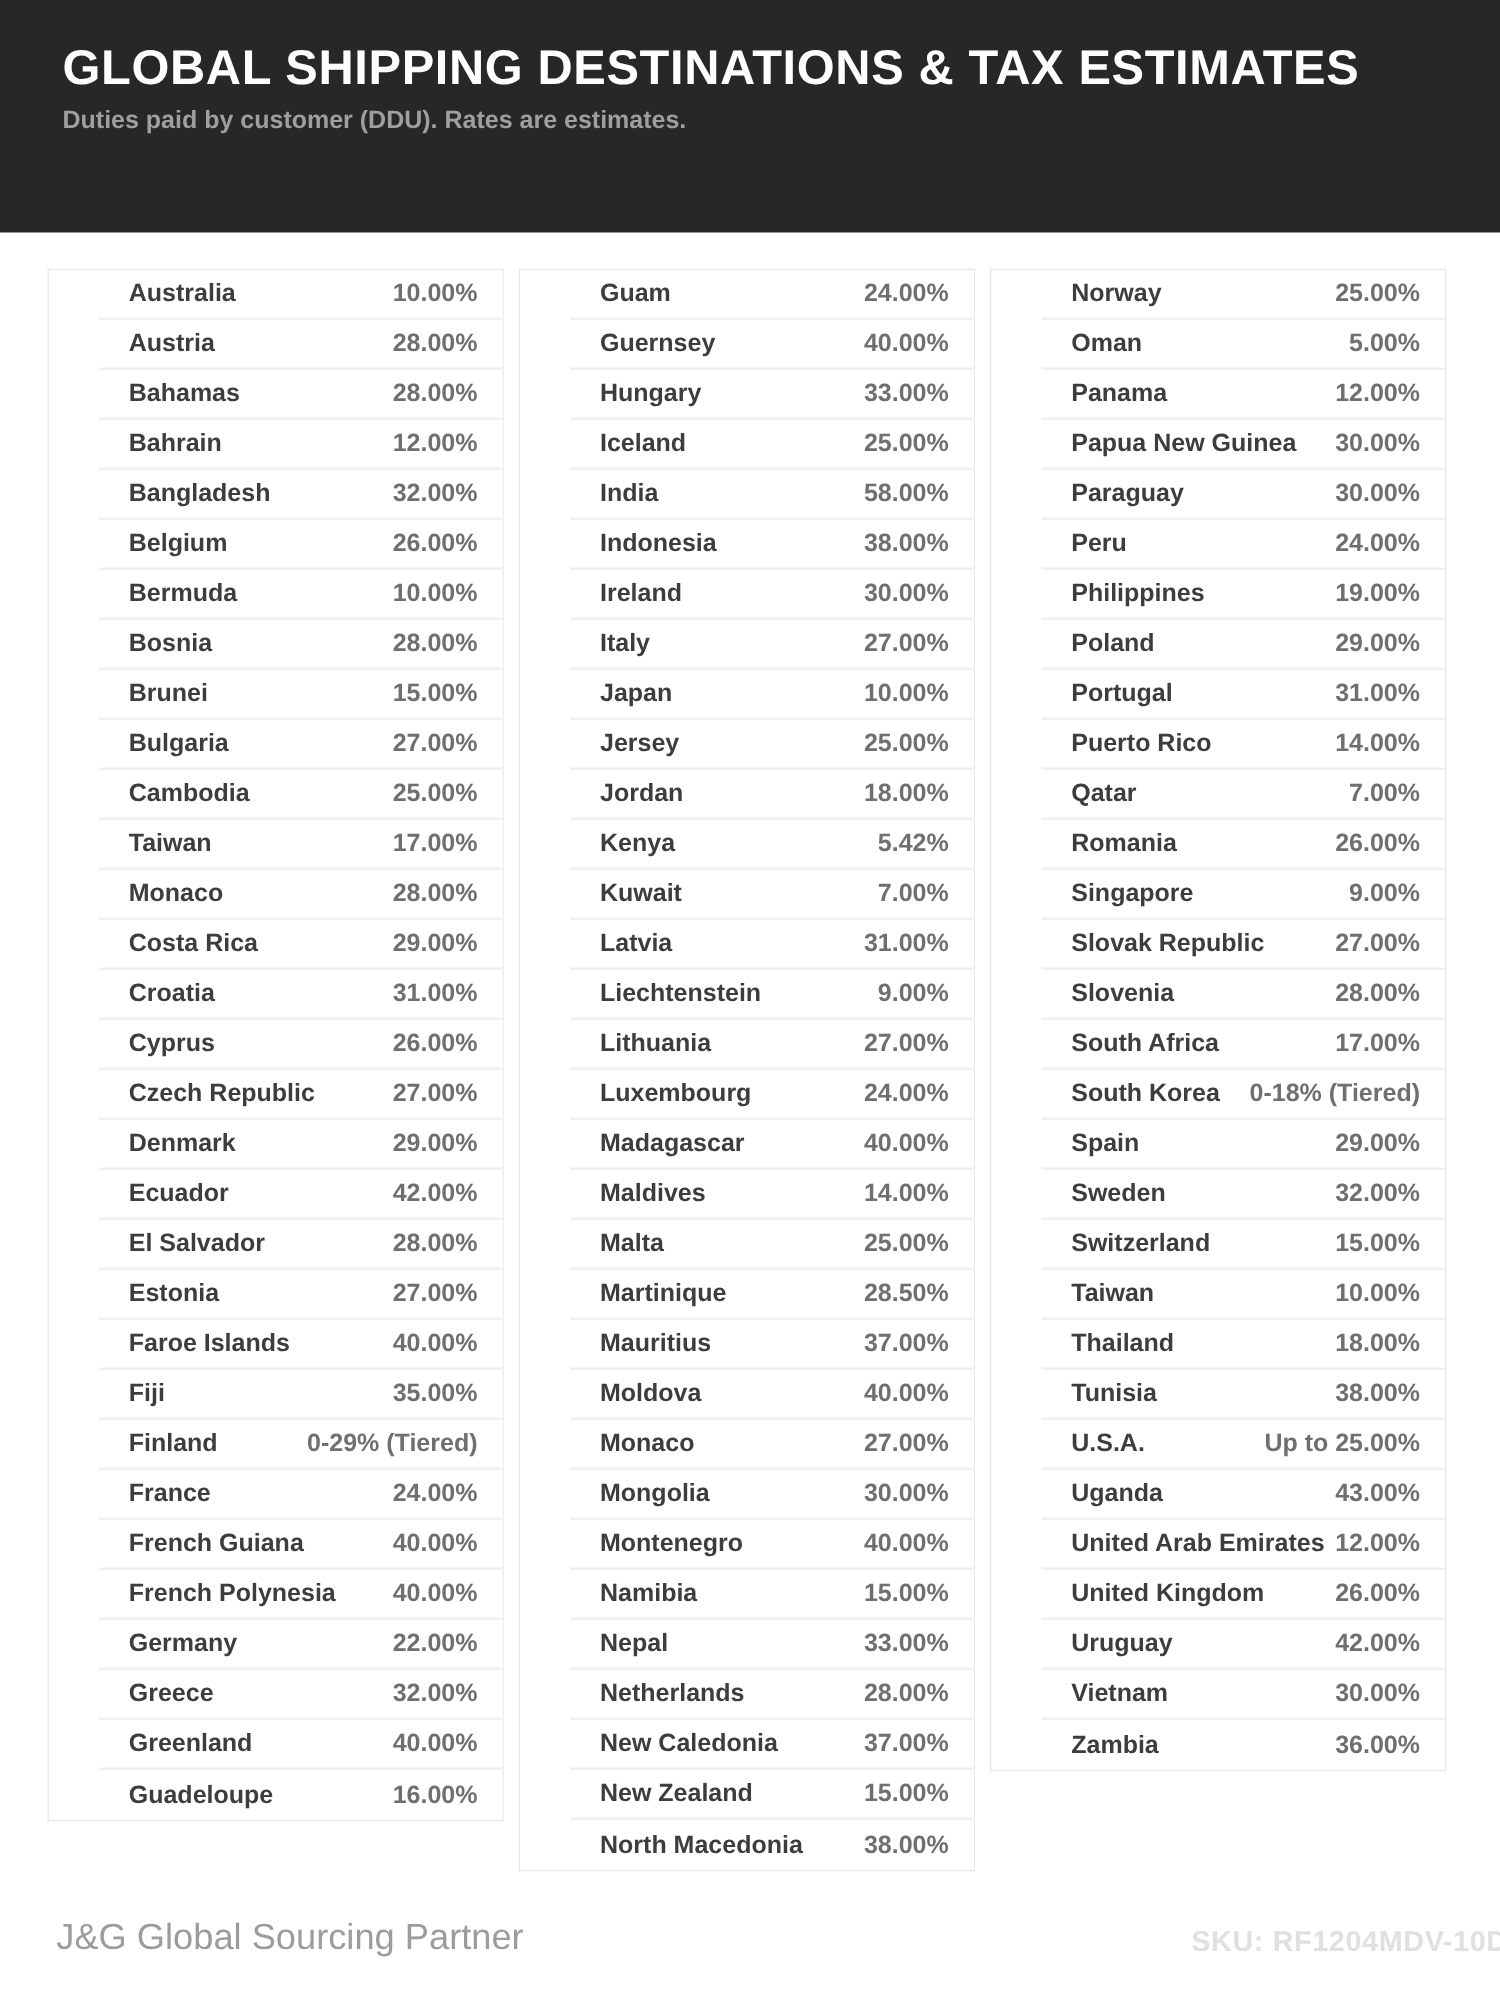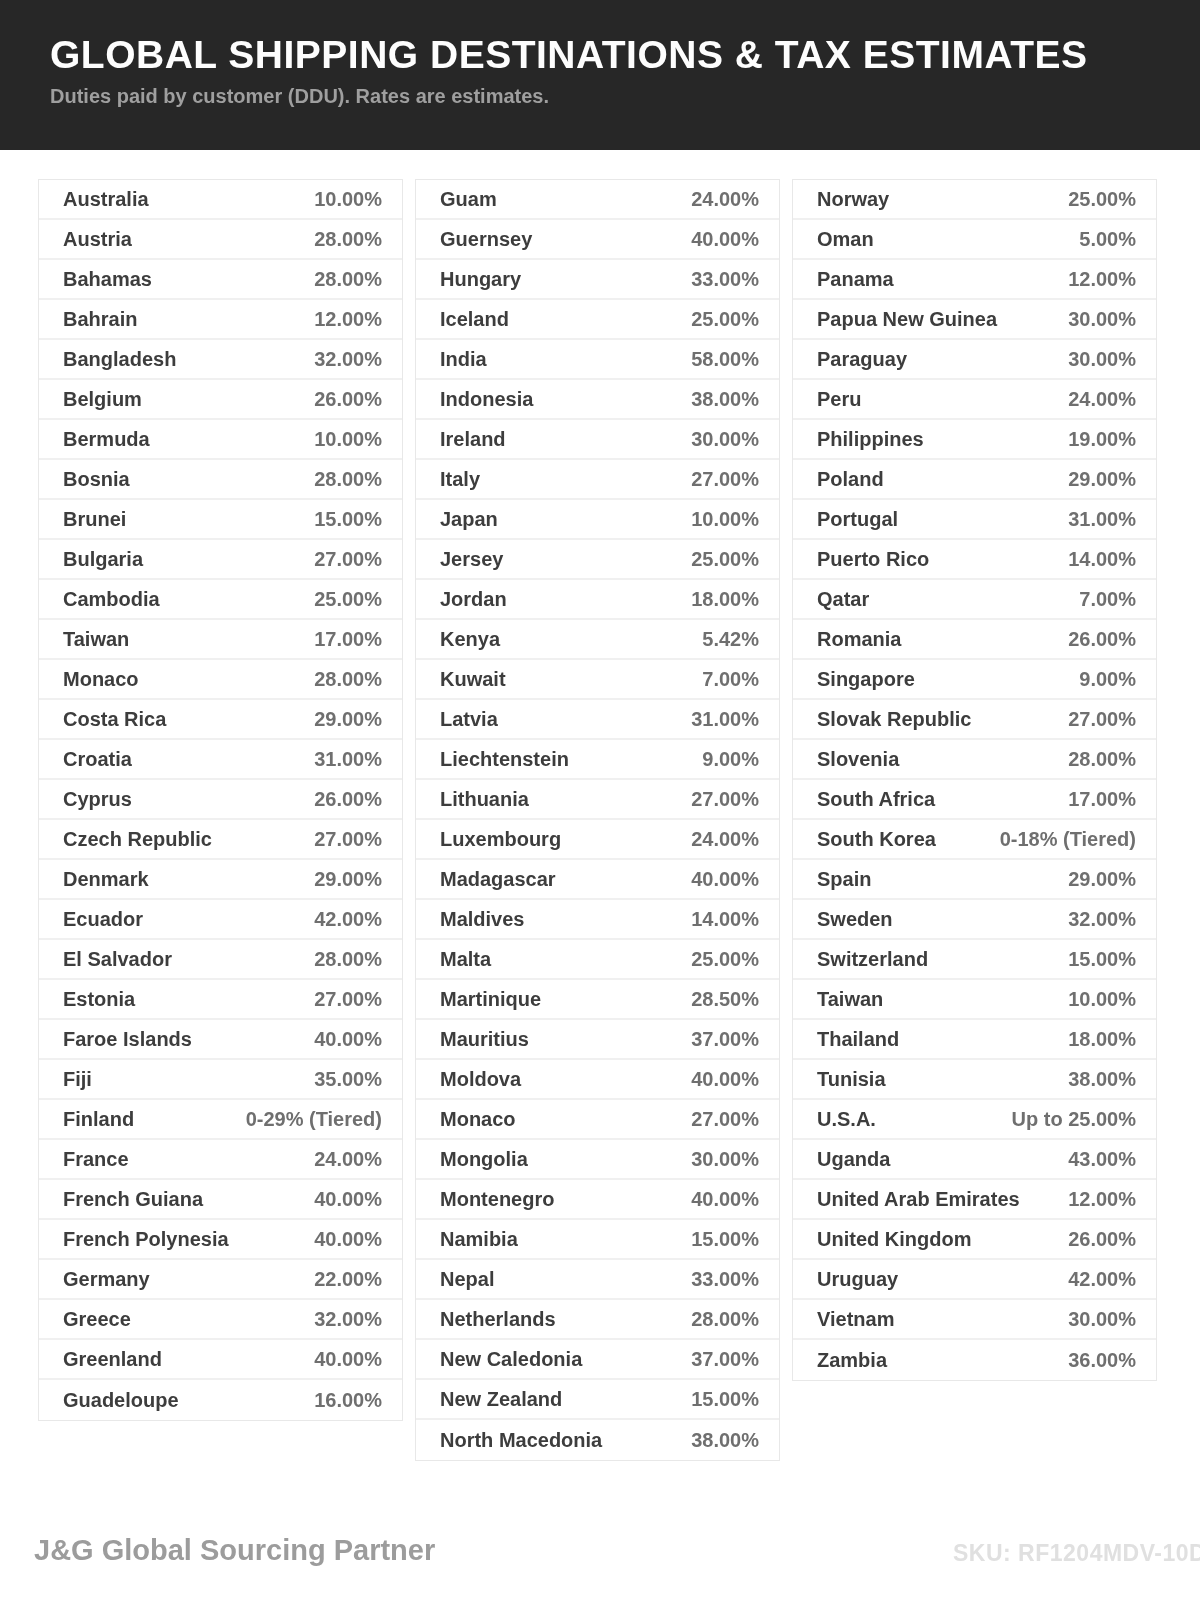--- a/index.html
+++ b/index.html
@@ -7,21 +7,21 @@
     width: 1200px; height: 1600px;
     background: #ffffff;
     font-family: "Liberation Sans", sans-serif;
     overflow: hidden;
     position: relative;
   }
   .page { width: 1200px; height: 1600px; position: relative; background: #ffffff; }
 
   
   .banner {
-    width: 1200px; height: 150px;
+    width: 1200px; height: 186px;
     background: #272727;
     box-sizing: border-box;
     padding: 33px 40px 0 50px;
   }
   .banner .title {
     color: #fdfdfd;
     font-size: 39px;
     font-weight: 700;
     letter-spacing: 0.5px;
     line-height: 1.15;
@@ -40,20 +40,21 @@
     margin: 29px 0 0 38px;
     display: flex;
     gap: 12px;
     align-items: flex-start;
   }
   .col {
     width: 365px;
     box-sizing: border-box;
     border: 1px solid #e8e8e8;
     background: #ffffff;
+    padding-left: 40px;
   }
   .row {
     box-sizing: border-box;
     height: 40px;
     border-bottom: 2px solid #f0f0f0;
     display: flex;
     align-items: center;
     justify-content: space-between;
     padding: 0 20px 0 24px;
     background: #ffffff;
@@ -69,24 +70,24 @@
     color: #6f6f6f;
     font-size: 20px;
     font-weight: 700;
     white-space: nowrap;
     margin-left: 8px;
   }
 
   
   .brand {
     position: absolute;
-    left: 34px; top: 1534px;
+    left: 45px; top: 1534px;
     color: #9c9c9c;
     font-size: 29px;
-    font-weight: 700;
+    font-weight: 400;
     white-space: nowrap;
   }
   .sku {
     position: absolute;
     left: 953px; top: 1540px;
     color: #e0e0e0;
     font-size: 23px;
     font-weight: 700;
     letter-spacing: 0.5px;
     white-space: nowrap;

